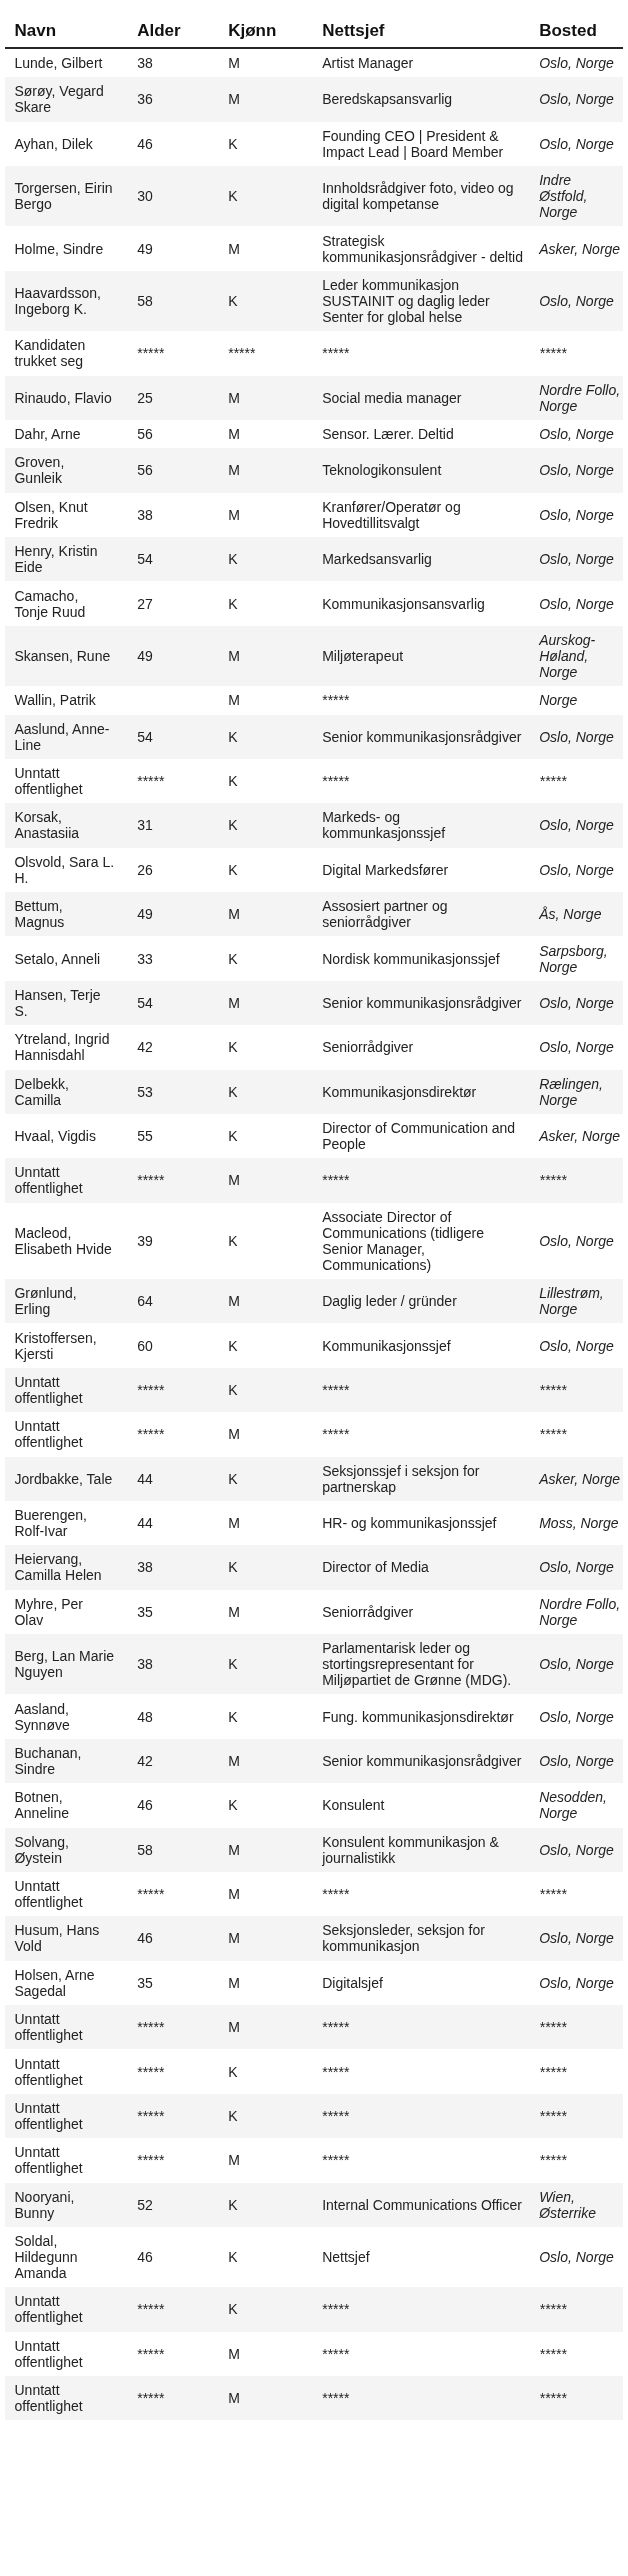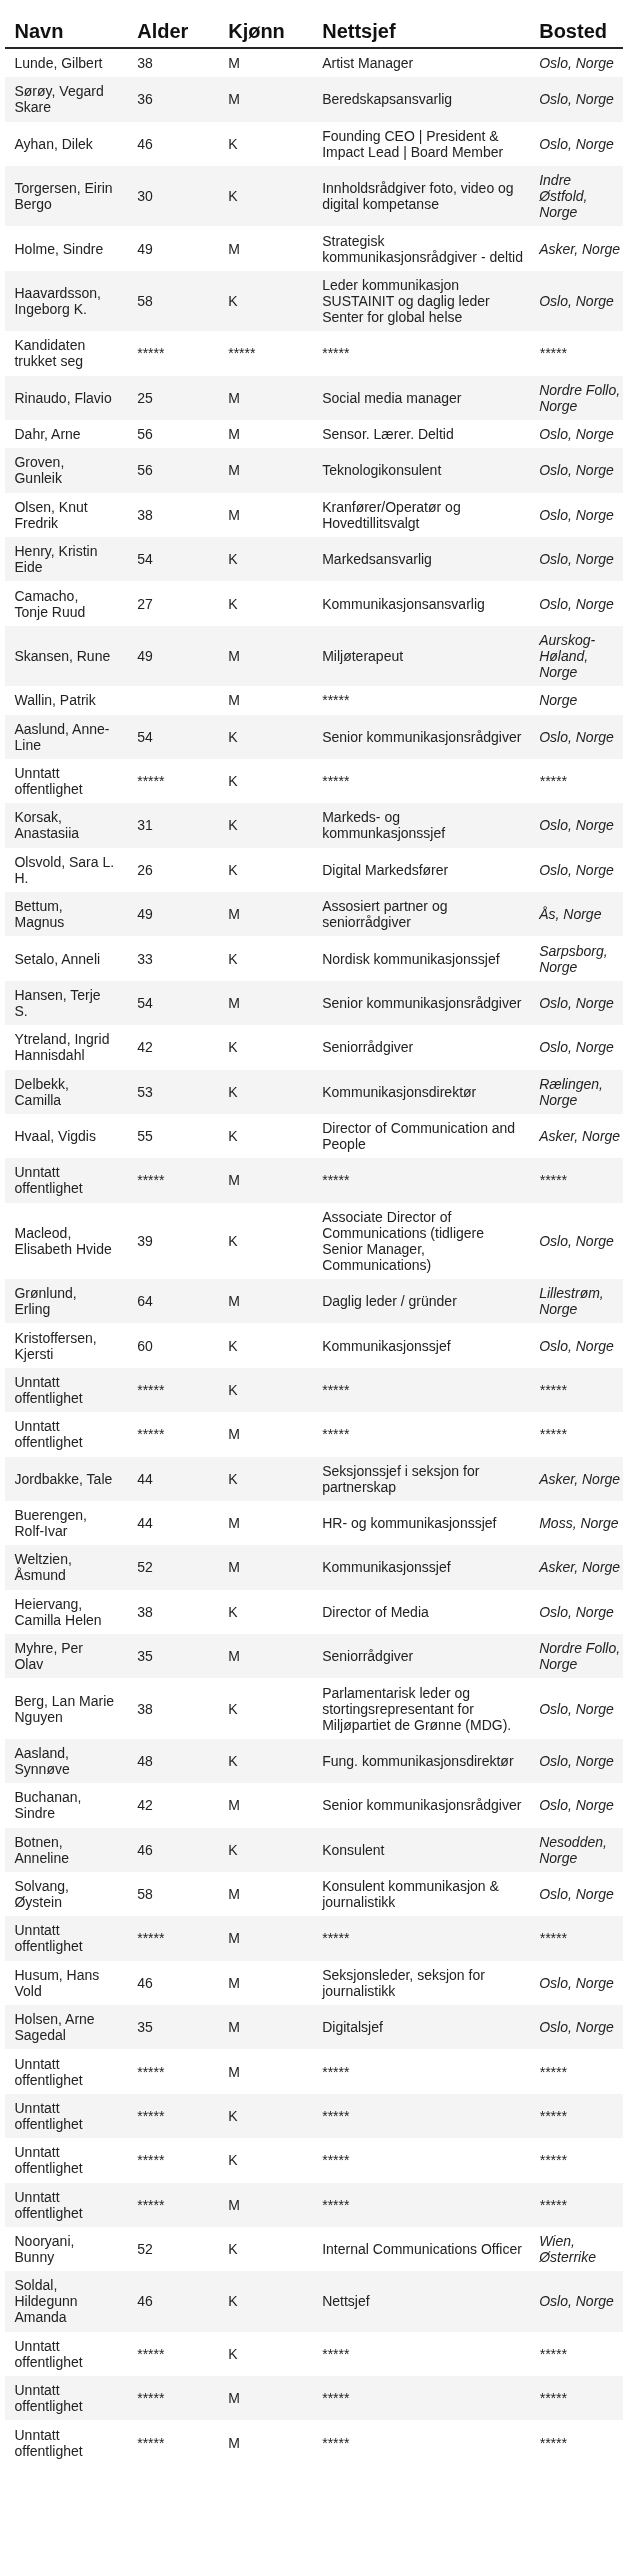--- a/index.html
+++ b/index.html
@@ -2,21 +2,21 @@
 <html style="font-size:8.2px"><head>
 <meta charset="utf-8">
 <style>
   html,body{margin:0;padding:0;background:#ffffff;}
   body{font-family:"Liberation Sans", sans-serif;color:#222222;}
   .page{width:629px;box-sizing:border-box;padding:7.2px 5.2px 8.2px 5.2px;}
   table.dw-table{width:618px;border-collapse:collapse;table-layout:fixed;
     font-size:14px;line-height:16px;}
   col.c-navn{width:132px;} col.c-alder{width:91px;} col.c-kjonn{width:94px;}
   col.c-stilling{width:217px;} col.c-bosted{width:84px;}
-  thead th{text-align:left;font-weight:700;font-size:20px;color:#111111;
+  thead th{text-align:left;font-weight:700;font-size:17px;color:#111111;
     vertical-align:bottom;padding:15.5px 5.2px 8.2px 0;
     border-bottom:2.1px solid #262626;}
   thead th.h-navn{padding-left:9.3px;}
   tbody td{vertical-align:middle;padding:6.2px 15.5px 6.2px 0;word-wrap:break-word;}
   tbody td.cell-navn{padding-left:9.3px;padding-right:23px;}
   tbody td.cell-alder{padding-right:26px;}
   tbody td.cell-kjonn{padding-right:26px;}
   tbody td.cell-stilling{padding-right:15.5px;}
   tbody td.cell-bosted{padding-right:1px;font-style:italic;}
   tbody tr:nth-child(even){background:#f4f4f4;}
@@ -268,27 +268,20 @@
           <td class="cell-bosted">Asker, Norge</td>
         </tr>
         <tr>
           <td class="cell-navn">Buerengen, Rolf-Ivar</td>
           <td class="cell-alder">44</td>
           <td class="cell-kjonn">M</td>
           <td class="cell-stilling">HR- og kommunikasjonssjef</td>
           <td class="cell-bosted">Moss, Norge</td>
         </tr>
         <tr>
-          <td class="cell-navn">Weltzien, Åsmund</td>
-          <td class="cell-alder">52</td>
-          <td class="cell-kjonn">M</td>
-          <td class="cell-stilling">Kommunikasjonssjef</td>
-          <td class="cell-bosted">Asker, Norge</td>
-        </tr>
-        <tr>
           <td class="cell-navn">Heiervang, Camilla Helen</td>
           <td class="cell-alder">38</td>
           <td class="cell-kjonn">K</td>
           <td class="cell-stilling">Director of Media</td>
           <td class="cell-bosted">Oslo, Norge</td>
         </tr>
         <tr>
           <td class="cell-navn">Myhre, Per Olav</td>
           <td class="cell-alder">35</td>
           <td class="cell-kjonn">M</td>
@@ -334,21 +327,21 @@
           <td class="cell-navn">Unntatt offentlighet</td>
           <td class="cell-alder">*****</td>
           <td class="cell-kjonn">M</td>
           <td class="cell-stilling">*****</td>
           <td class="cell-bosted">*****</td>
         </tr>
         <tr>
           <td class="cell-navn">Husum, Hans Vold</td>
           <td class="cell-alder">46</td>
           <td class="cell-kjonn">M</td>
-          <td class="cell-stilling">Seksjonsleder, seksjon for journalistikk</td>
+          <td class="cell-stilling">Seksjonsleder, seksjon for kommunikasjon</td>
           <td class="cell-bosted">Oslo, Norge</td>
         </tr>
         <tr>
           <td class="cell-navn">Holsen, Arne Sagedal</td>
           <td class="cell-alder">35</td>
           <td class="cell-kjonn">M</td>
           <td class="cell-stilling">Digitalsjef</td>
           <td class="cell-bosted">Oslo, Norge</td>
         </tr>
         <tr>

